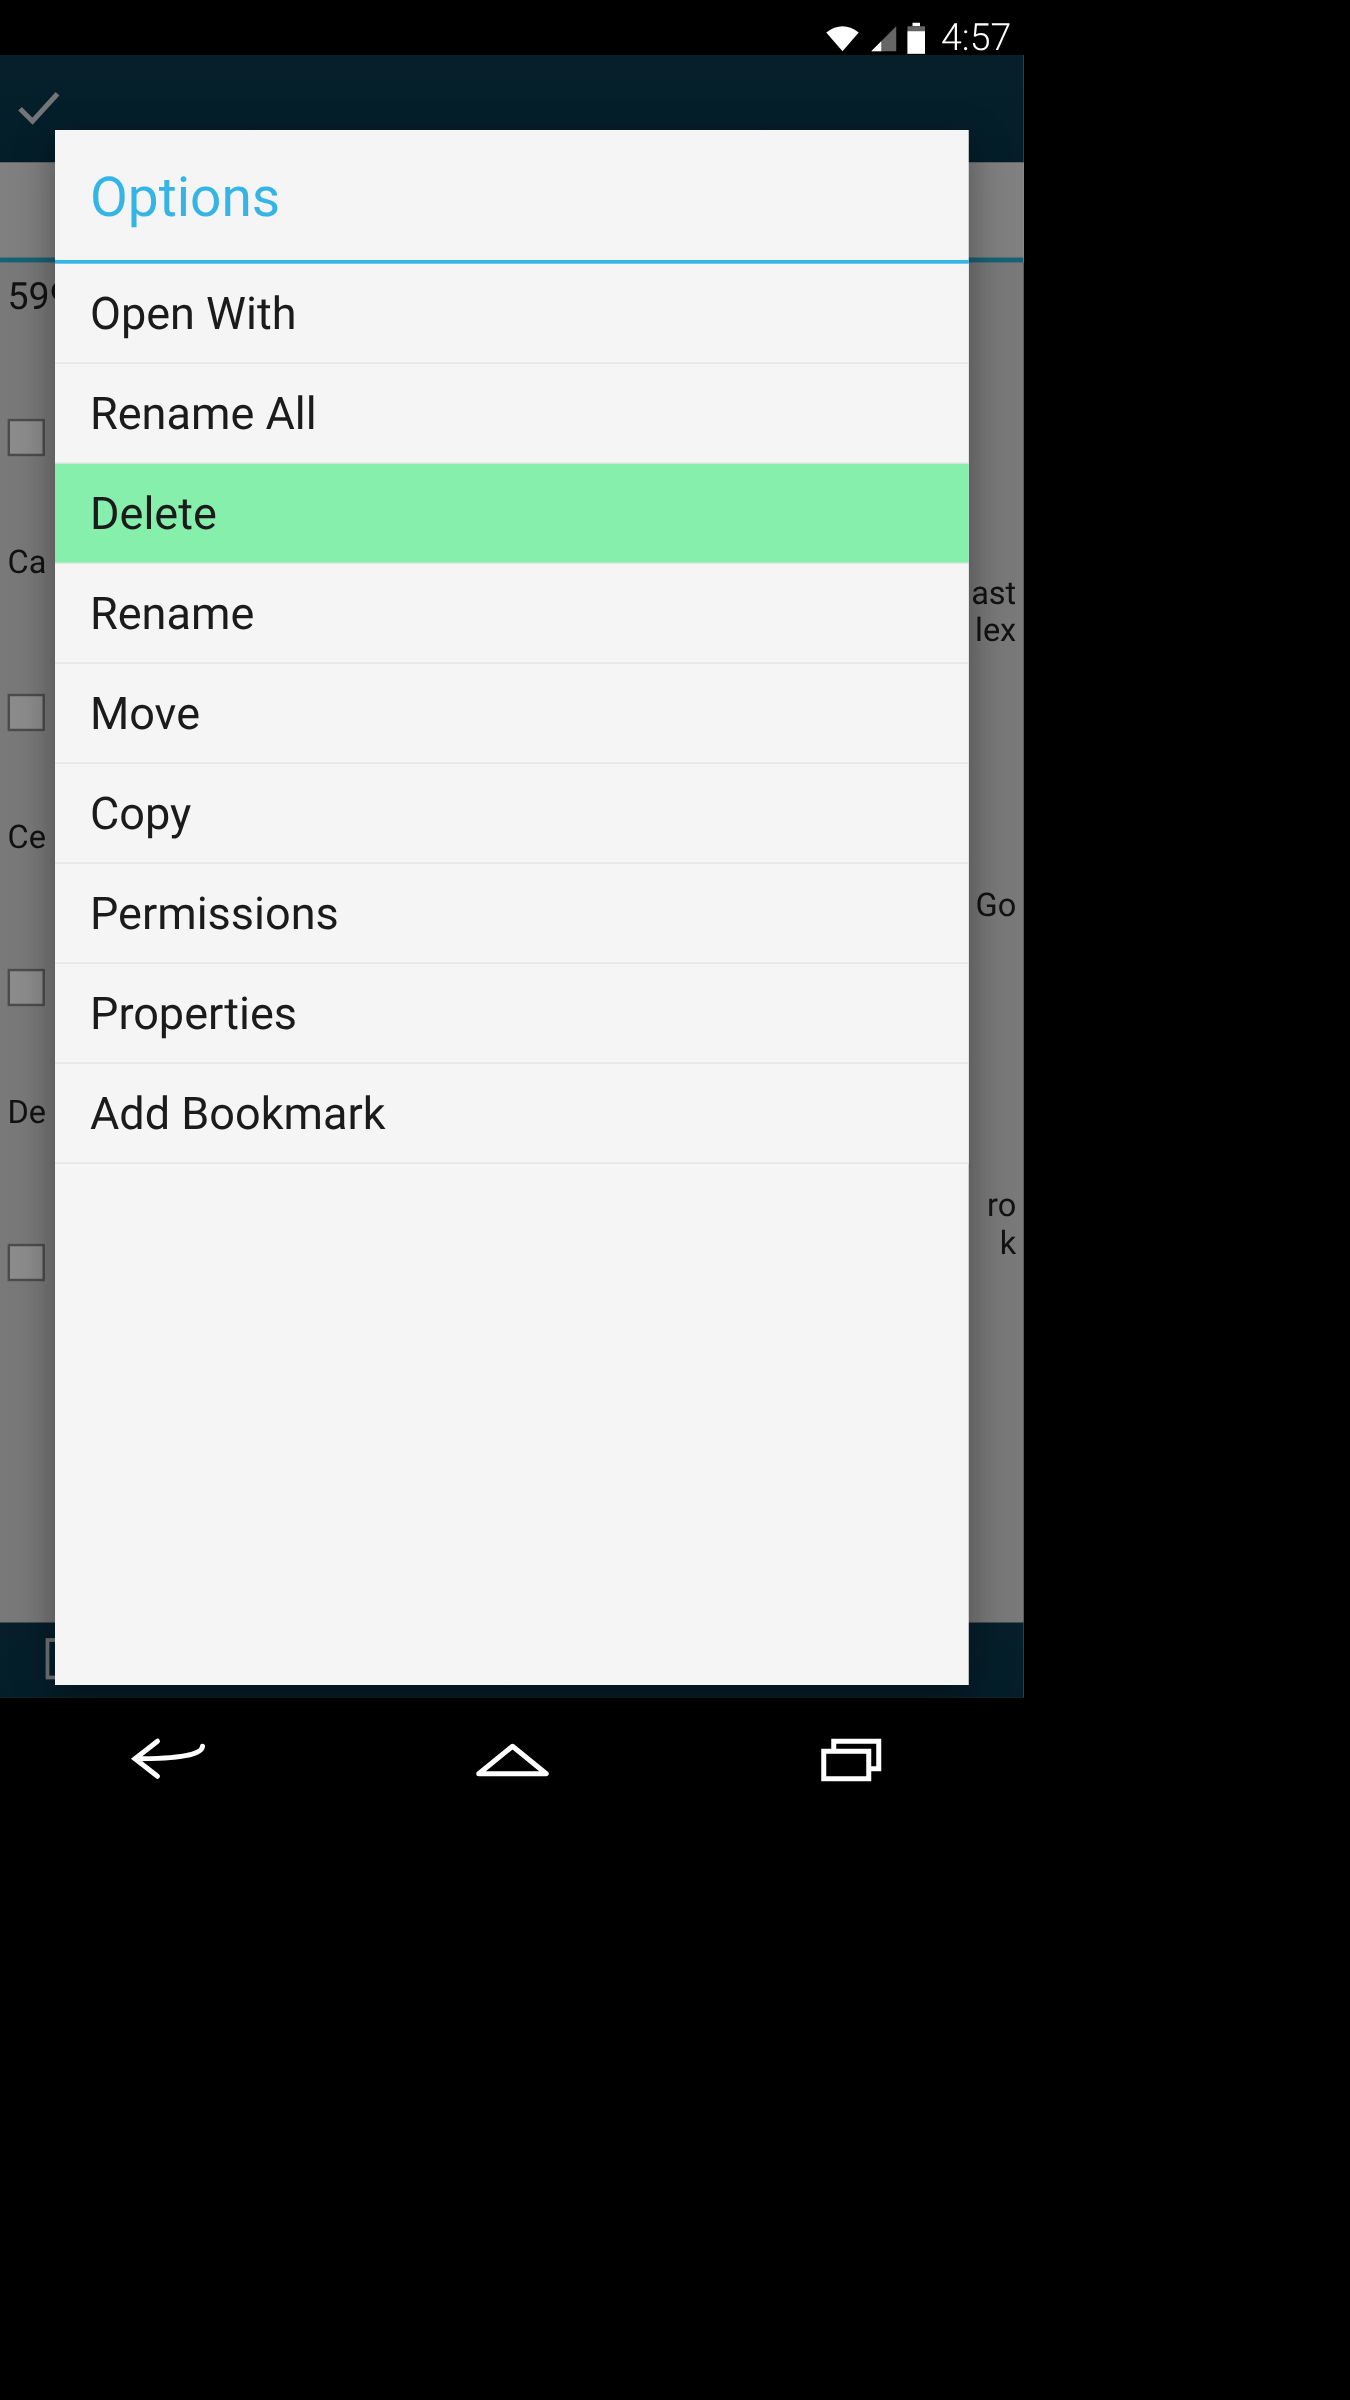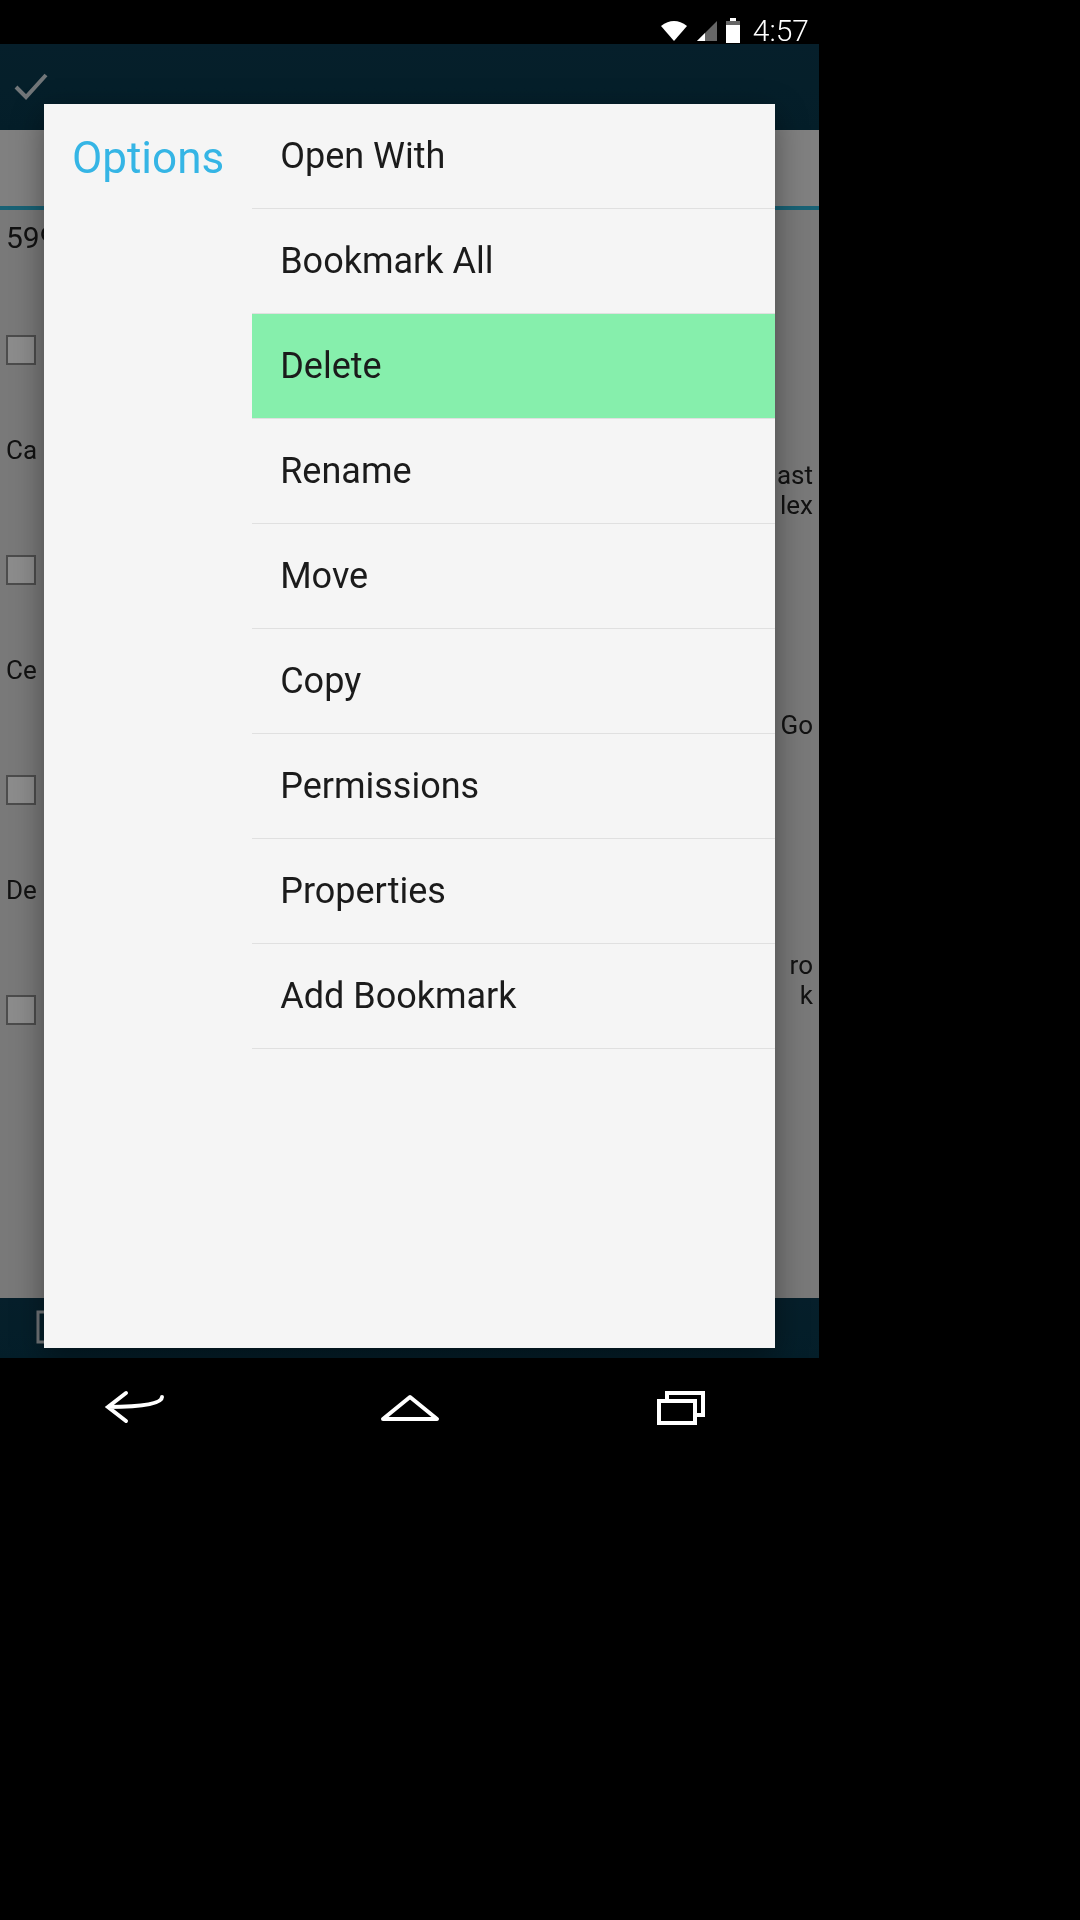--- a/index.html
+++ b/index.html
@@ -97,37 +97,38 @@
     }
     .dialog {
       position: absolute;
       top: 60px;
       left: 44px;
       right: 44px;
       bottom: 10px;
       background: #f5f5f5;
       box-shadow: 0 10px 30px rgba(0,0,0,0.4);
       display: flex;
+      flex-direction: column;
     }
     .dialog-title {
       color: #35b5e5;
       font-size: 44px;
       font-weight: 400;
       padding: 28px 28px 24px 28px;
     }
     .dialog-divider {
       height: 3px;
       background: #35b5e5;
     }
     .dialog-list {
       flex: 1;
       overflow: hidden;
     }
     .dialog-item {
-      height: 105px;
+      height: 80px;
       display: flex;
       align-items: center;
       padding-left: 28px;
       font-size: 36px;
       color: #1b1b1b;
       border-bottom: 1px solid #e0e0e0;
       background: #f5f5f5;
     }
     .dialog-item.highlight {
       background: #86efac;
@@ -238,21 +239,21 @@
     </span>
   </div>
 
   <div class="scrim"></div>
 
   <div class="dialog">
     <div class="dialog-title">Options</div>
     <div class="dialog-divider"></div>
     <div class="dialog-list" id="dialog-list">
         <div class="dialog-item">Open With</div>
-        <div class="dialog-item">Bookmark All</div>
+        <div class="dialog-item">Rename All</div>
         <div class="dialog-item highlight">Delete</div>
         <div class="dialog-item">Rename</div>
         <div class="dialog-item">Move</div>
         <div class="dialog-item">Copy</div>
         <div class="dialog-item">Permissions</div>
         <div class="dialog-item">Properties</div>
         <div class="dialog-item">Add Bookmark</div>
       </div>
   </div>
 </div>

